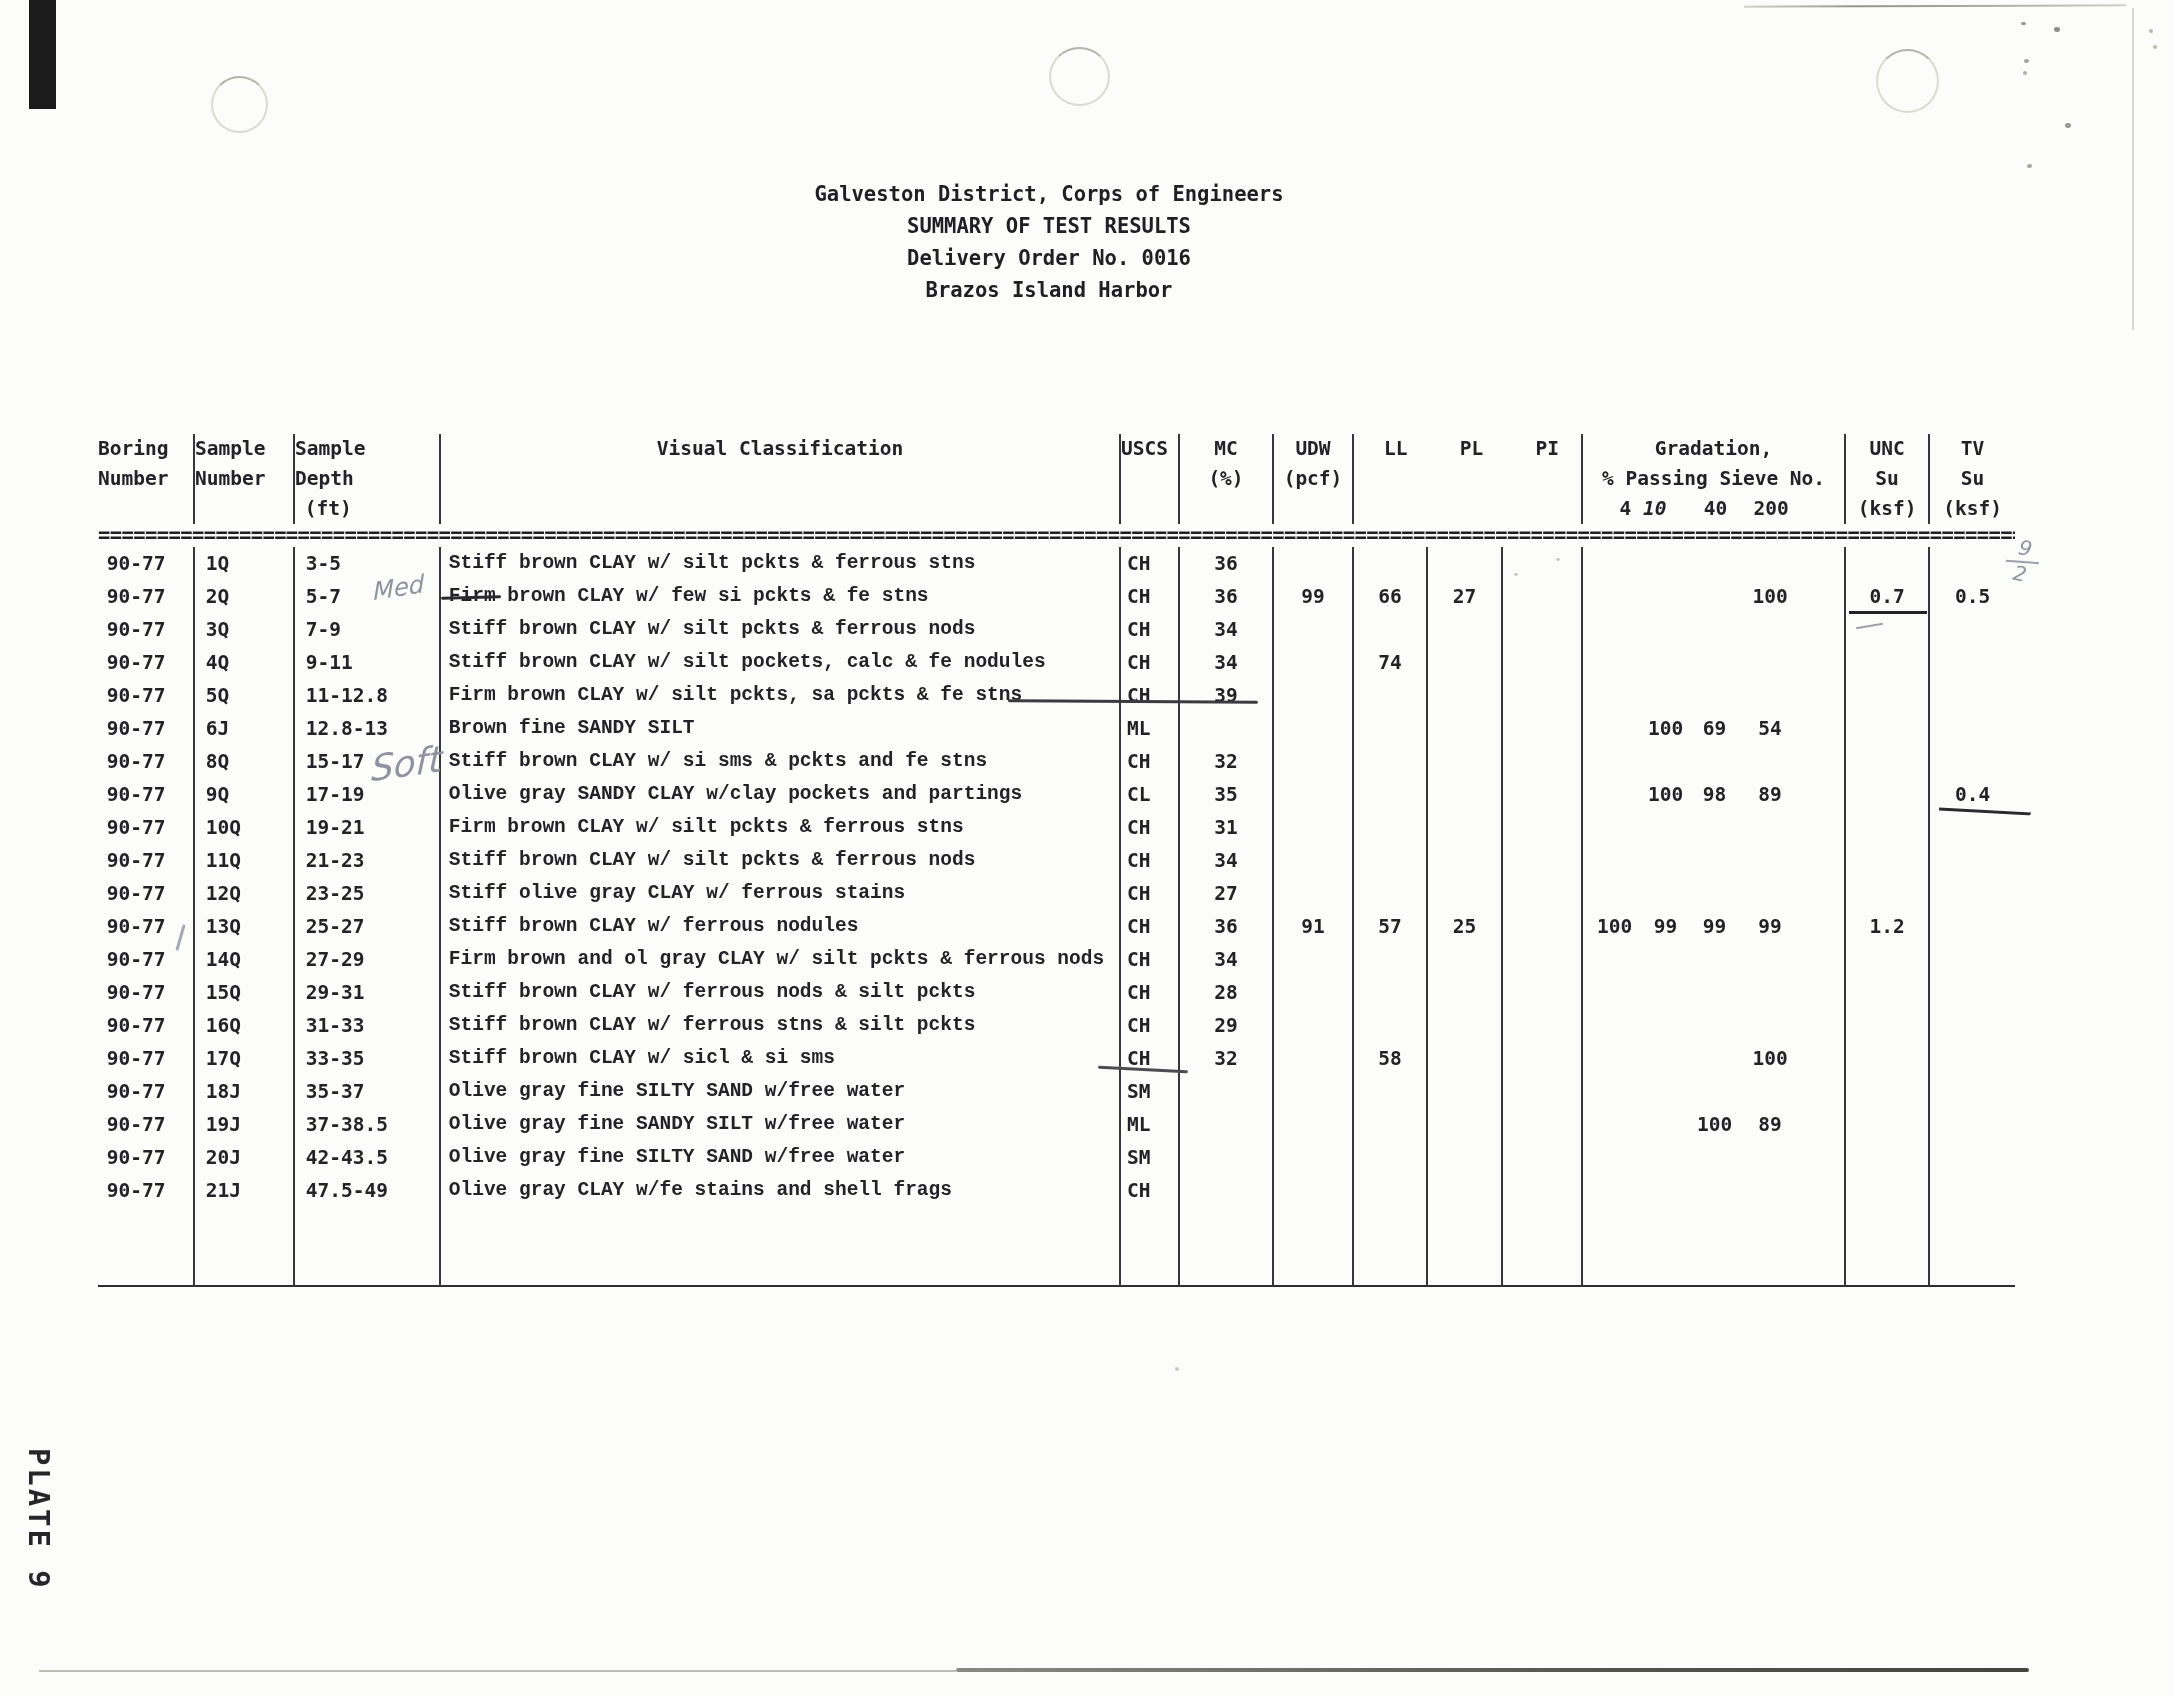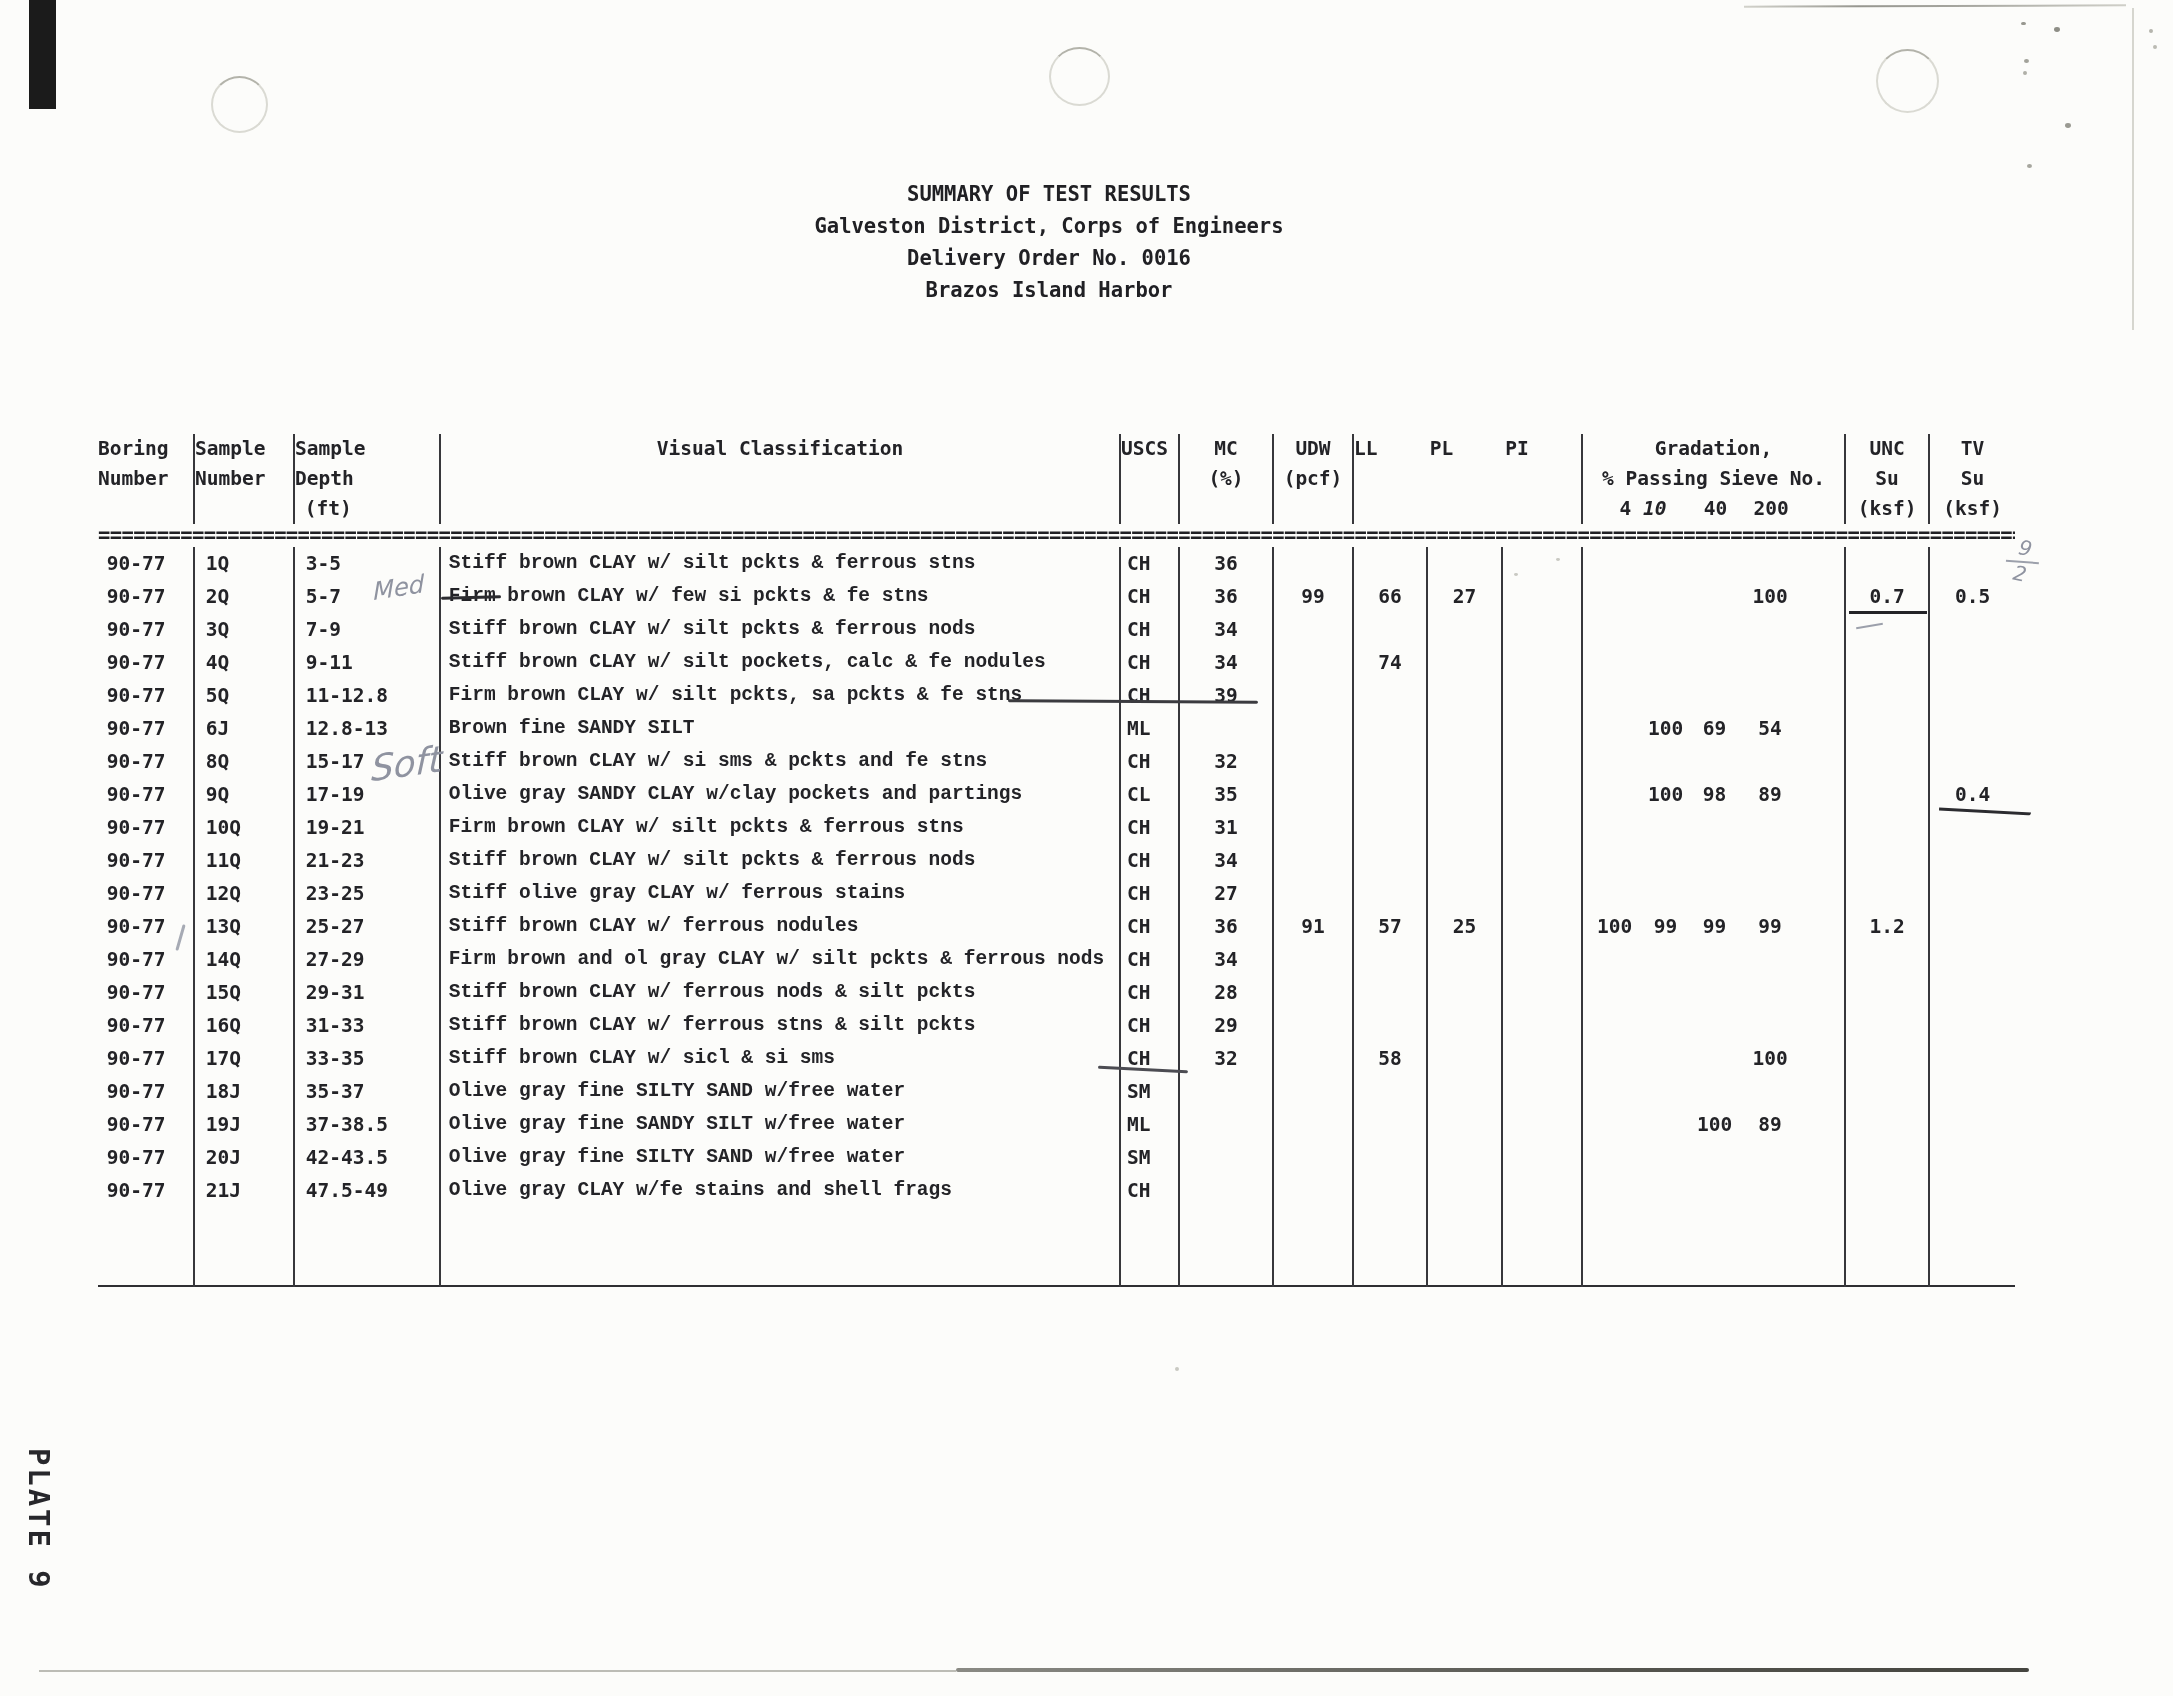--- a/index.html
+++ b/index.html
@@ -27,21 +27,21 @@
   }
   thead th{vertical-align:top;padding-top:8.8px;line-height:30px;font-size:19.5px;text-align:left;}
   thead .hl{display:block;}
   .bdr{border-right:2px solid #37373b;}
   
   .h-center{text-align:center;}
   .h-boring,.h-sample{padding-left:9.8px;}
   .h-depth{padding-left:11.7px;}
   .h-uscs{padding-left:5.9px;}
   .lpp-row{display:flex;}
-  .lpp-row span{flex:1;text-align:left;}
+  .lpp-row span{flex:1;text-align:center;padding-left:8px;}
   .sieve-row{display:flex;}
   .sieve-row .sv4{width:60px;text-align:right;padding-right:11.7px;box-sizing:border-box;}
   .sieve-row .sv10{width:47px;text-align:left;font-style:italic;}
   .sieve-row .sv40{width:51px;text-align:center;}
   .sieve-row .sv200{width:60px;text-align:center;}
   
   .rule-row td{
     height:23.4px;line-height:21.5px;font-size:20.5px;letter-spacing:-0.6px;
     overflow:hidden;color:#202024;
   }
@@ -89,22 +89,22 @@
   .dot{position:absolute;border-radius:50%;}
   .bottom-line-left{position:absolute;left:39px;top:1670px;width:917px;height:2px;background:#bcbcb5;}
   .bottom-line-right{position:absolute;left:956px;top:1668px;width:1073px;height:3.9px;
     background:linear-gradient(90deg,#8a8a84,#55554f 60%,#45453f);border-radius:2px;}
   .speck{position:absolute;border-radius:50%;background:#c9c9c2;}
 </style>
 </head>
 <body>
 
 <div class="title-block">
+  <div>Galveston District, Corps of Engineers</div>
   <div>SUMMARY OF TEST RESULTS</div>
-  <div>Galveston District, Corps of Engineers</div>
   <div>Delivery Order No. 0016</div>
   <div>Brazos Island Harbor</div>
 </div>
 
 <table class="sheet-table">
   <colgroup>
     <col style="width:96px">
       <col style="width:100px">
       <col style="width:146px">
     <col style="width:680px">

